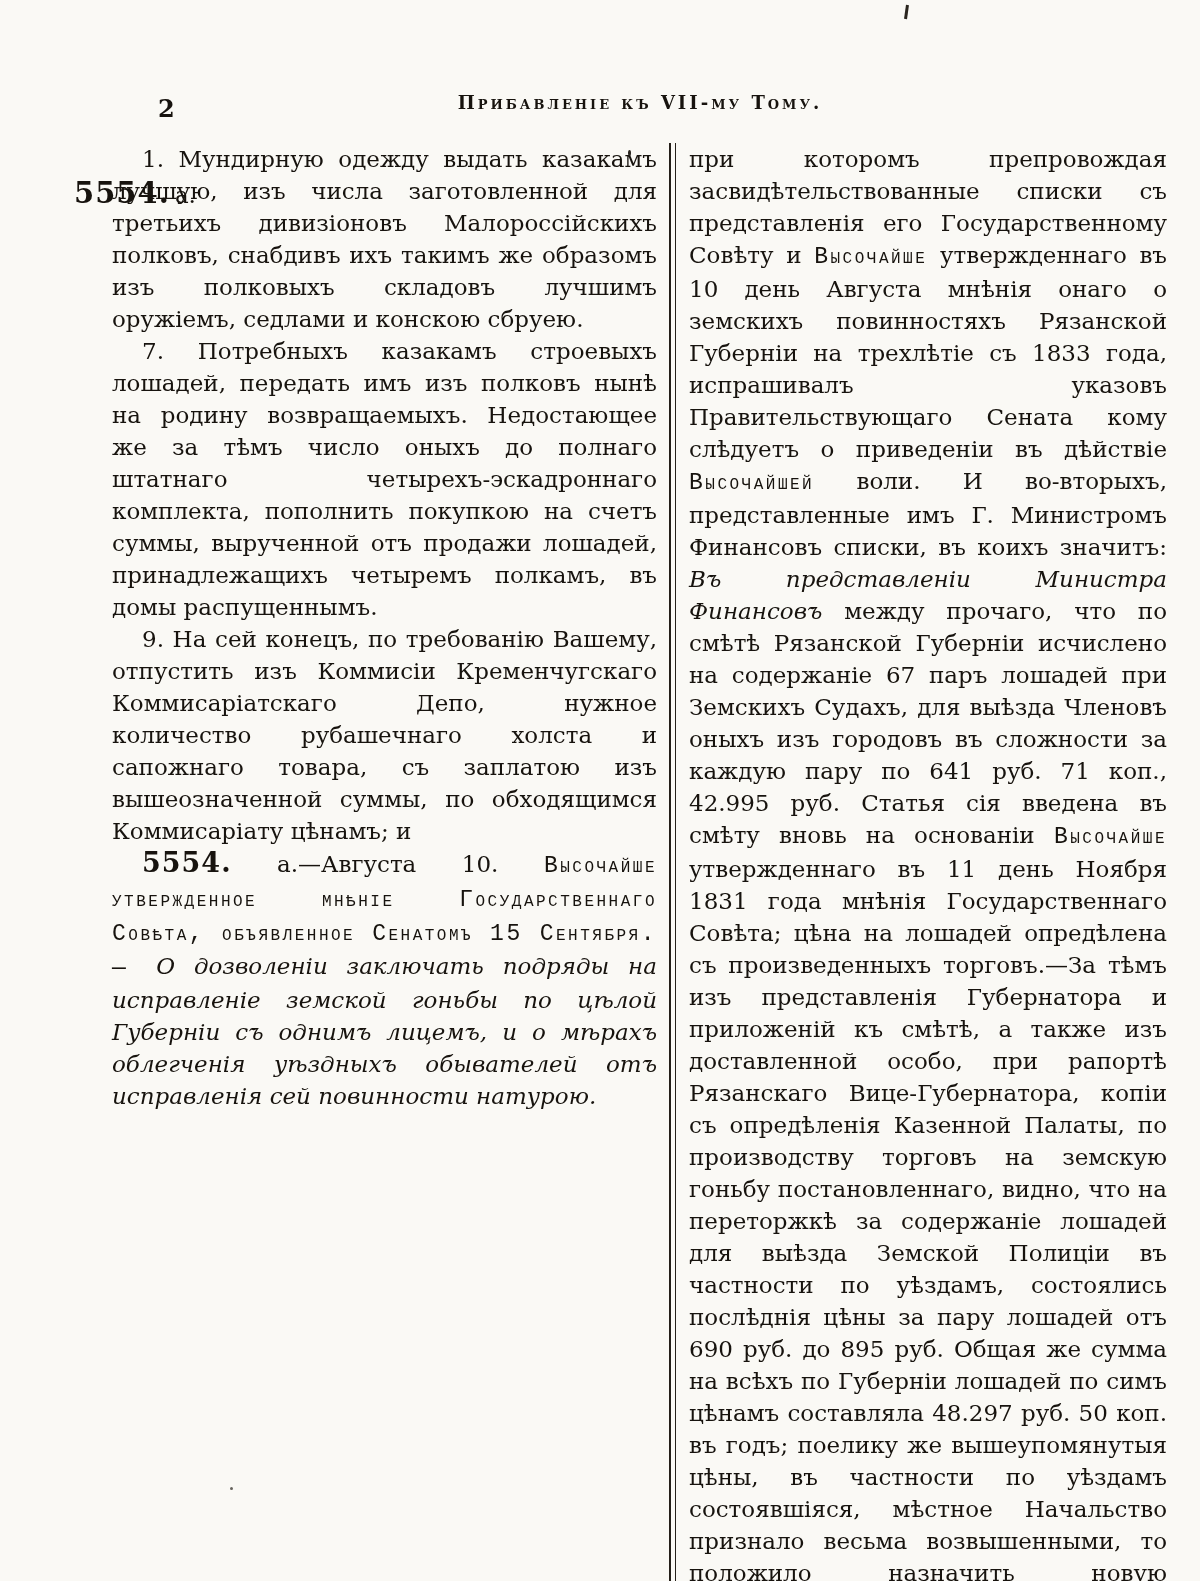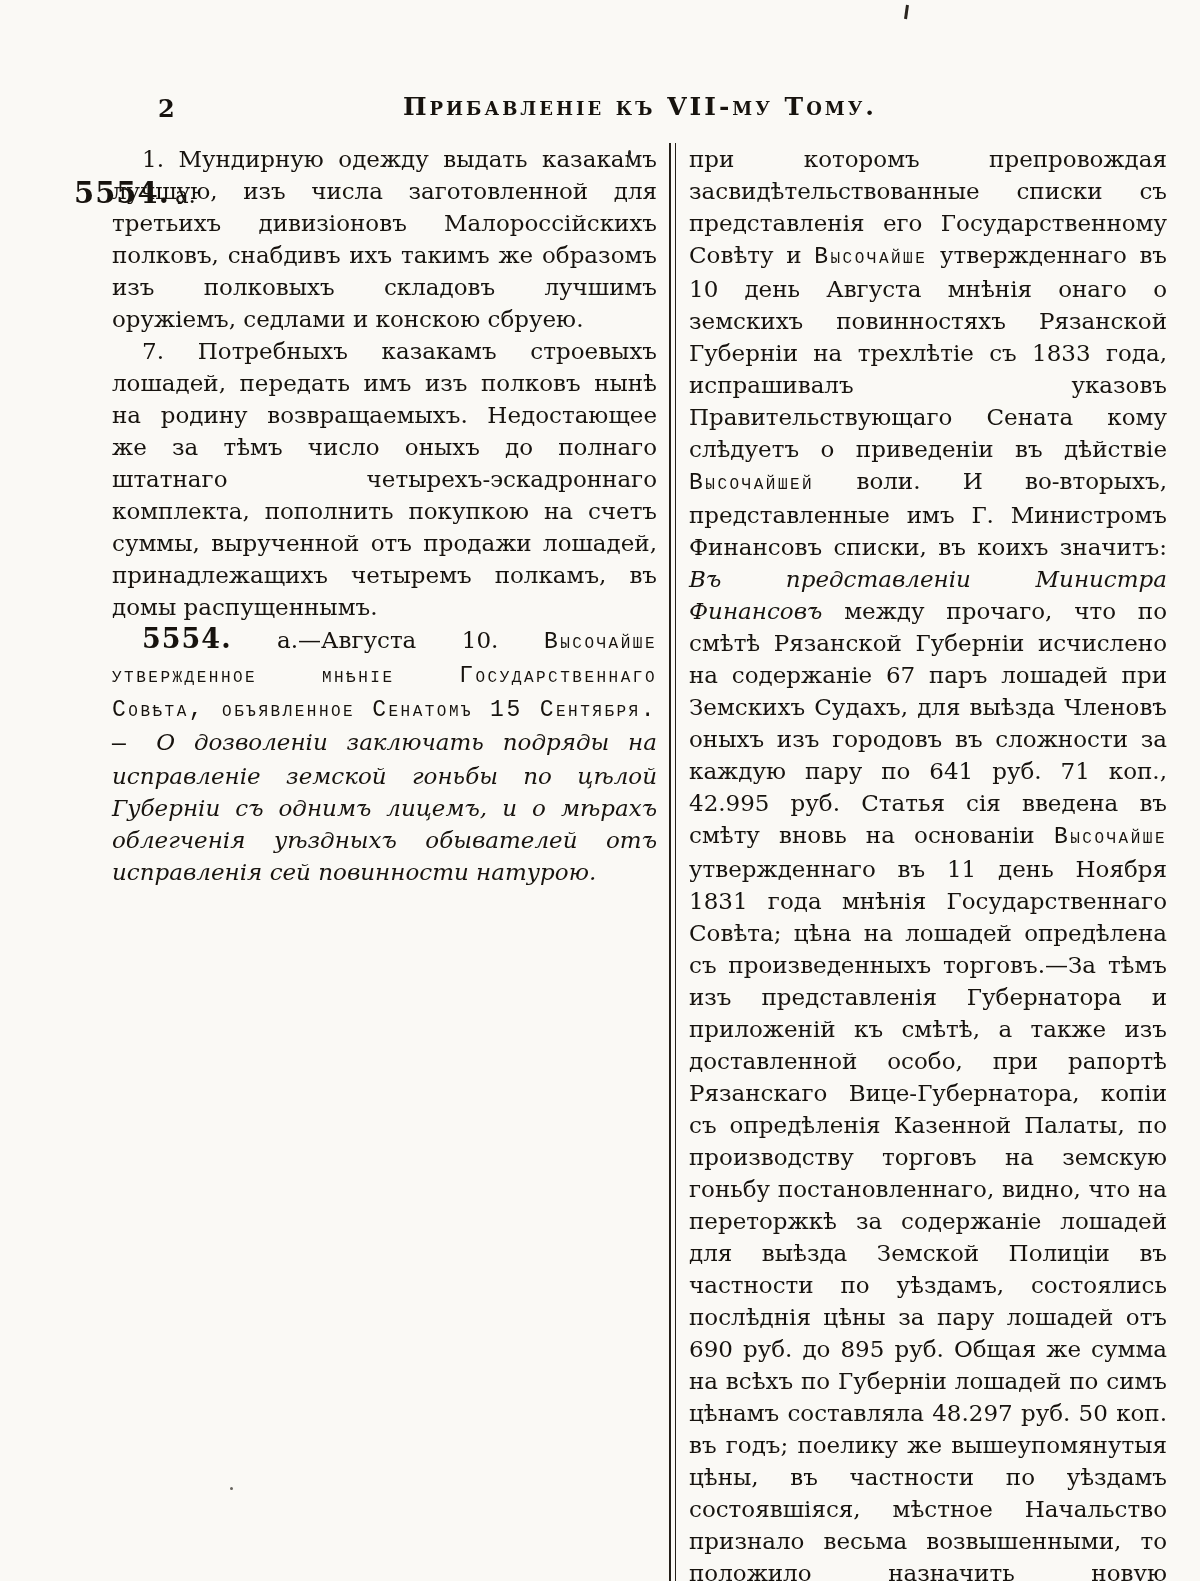--- a/index.html
+++ b/index.html
@@ -13,21 +13,21 @@
   }
   
   .header { position:absolute; top:92px; left:0; width:1200px; height:34px; }
   .page-num {
     position:absolute; left:158px; top:2px;
     font-size:24px; font-weight:700;
   }
   .running-title {
     position:absolute; left:400px; width:480px; top:0;
     text-align:center;
-    font-size:25px; font-weight:700;
+    font-size:18px; font-weight:700;
     font-variant:small-caps;
     letter-spacing:3px;
     white-space:nowrap;
   }
   
   .margin-note {
     position:absolute; left:74px; top:141px;
     white-space:nowrap;
     margin-top:35px;
   }
@@ -73,20 +73,21 @@
 <div class="margin-note">
   <span class="mn-num">5554.</span>
   <span class="mn-let">а.</span>
 </div>
 
 <div class="columns">
 
   <div class="col col-left">
     <p class="para"><span>1. Мундирную одежду выдать казакамъ лучшую, изъ числа заготовленной для третьихъ дивизіоновъ Малороссійскихъ полковъ, снабдивъ ихъ такимъ же образомъ изъ полковыхъ складовъ лучшимъ оружіемъ, седлами и конскою сбруею.</span></p>
     <p class="para"><span>7. Потребныхъ казакамъ строевыхъ лошадей, передать имъ изъ полковъ нынѣ на родину возвращаемыхъ. Недостающее же за тѣмъ число оныхъ до полнаго штатнаго четырехъ-эскадроннаго комплекта, пополнить покупкою на счетъ суммы, вырученной отъ продажи лошадей, принадлежащихъ четыремъ полкамъ, въ домы распущеннымъ.</span></p>
+    <p class="para"><span>9. На сей конецъ, по требованію Вашему, отпустить изъ Коммисіи Кременчугскаго Коммисаріатскаго Депо, нужное количество рубашечнаго холста и сапожнаго товара, съ заплатою изъ вышеозначенной суммы, по обходящимся Коммисаріату цѣнамъ; и</span></p>
     <p class="para"><span class="r-num">5554.</span><span> а.—Августа 10. </span><span class="r-caps">Высочайше утвержденное мнѣніе Государственнаго Совѣта, объявленное Сенатомъ 15 Сентября. — </span><span class="r-ital">О дозволеніи заключать подряды на исправленіе земской гоньбы по цѣлой Губерніи съ однимъ лицемъ, и о мѣрахъ облегченія уѣздныхъ обывателей отъ исправленія сей повинности натурою.</span></p>
 
   </div>
 
   <div class="divider"></div>
 
   <div class="col col-right">
     <p class="para flush"><span>при которомъ препровождая засвидѣтельствованные списки съ представленія его Государственному Совѣту и </span><span class="r-caps">Высочайше</span><span> утвержденнаго въ 10 день Августа мнѣнія онаго о земскихъ повинностяхъ Рязанской Губерніи на трехлѣтіе съ 1833 года, испрашивалъ указовъ Правительствующаго Сената кому слѣдуетъ о приведеніи въ дѣйствіе </span><span class="r-caps">Высочайшей</span><span> воли. И во-вторыхъ, представленные имъ Г. Министромъ Финансовъ списки, въ коихъ значитъ: </span><span class="r-ital">Въ представленіи Министра Финансовъ</span><span> между прочаго, что по смѣтѣ Рязанской Губерніи исчислено на содержаніе 67 паръ лошадей при Земскихъ Судахъ, для выѣзда Членовъ оныхъ изъ городовъ въ сложности за каждую пару по 641 руб. 71 коп., 42.995 руб. Статья сія введена въ смѣту вновь на основаніи </span><span class="r-caps">Высочайше</span><span> утвержденнаго въ 11 день Ноября 1831 года мнѣнія Государственнаго Совѣта; цѣна на лошадей опредѣлена съ произведенныхъ торговъ.—За тѣмъ изъ представленія Губернатора и приложеній къ смѣтѣ, а также изъ доставленной особо, при рапортѣ Рязанскаго Вице-Губернатора, копіи съ опредѣленія Казенной Палаты, по производству торговъ на земскую гоньбу постановленнаго, видно, что на переторжкѣ за содержаніе лошадей для выѣзда Земской Полиціи въ частности по уѣздамъ, состоялись послѣднія цѣны за пару лошадей отъ 690 руб. до 895 руб. Общая же сумма на всѣхъ по Губерніи лошадей по симъ цѣнамъ составляла 48.297 руб. 50 коп. въ годъ; поелику же вышеупомянутыя цѣны, въ частности по уѣздамъ состоявшіяся, мѣстное Начальство признало весьма возвышенными, то положило назначить новую переторжку, съ тѣмъ, чтобы на оной предложить желающимъ совокупное по всей Губерніи содержаніе земской гоньбы; хотя противу сей мѣры Вице-Губернаторъ сдѣлалъ возраженіе, почитая оную противною </span></p>
   </div>
 

